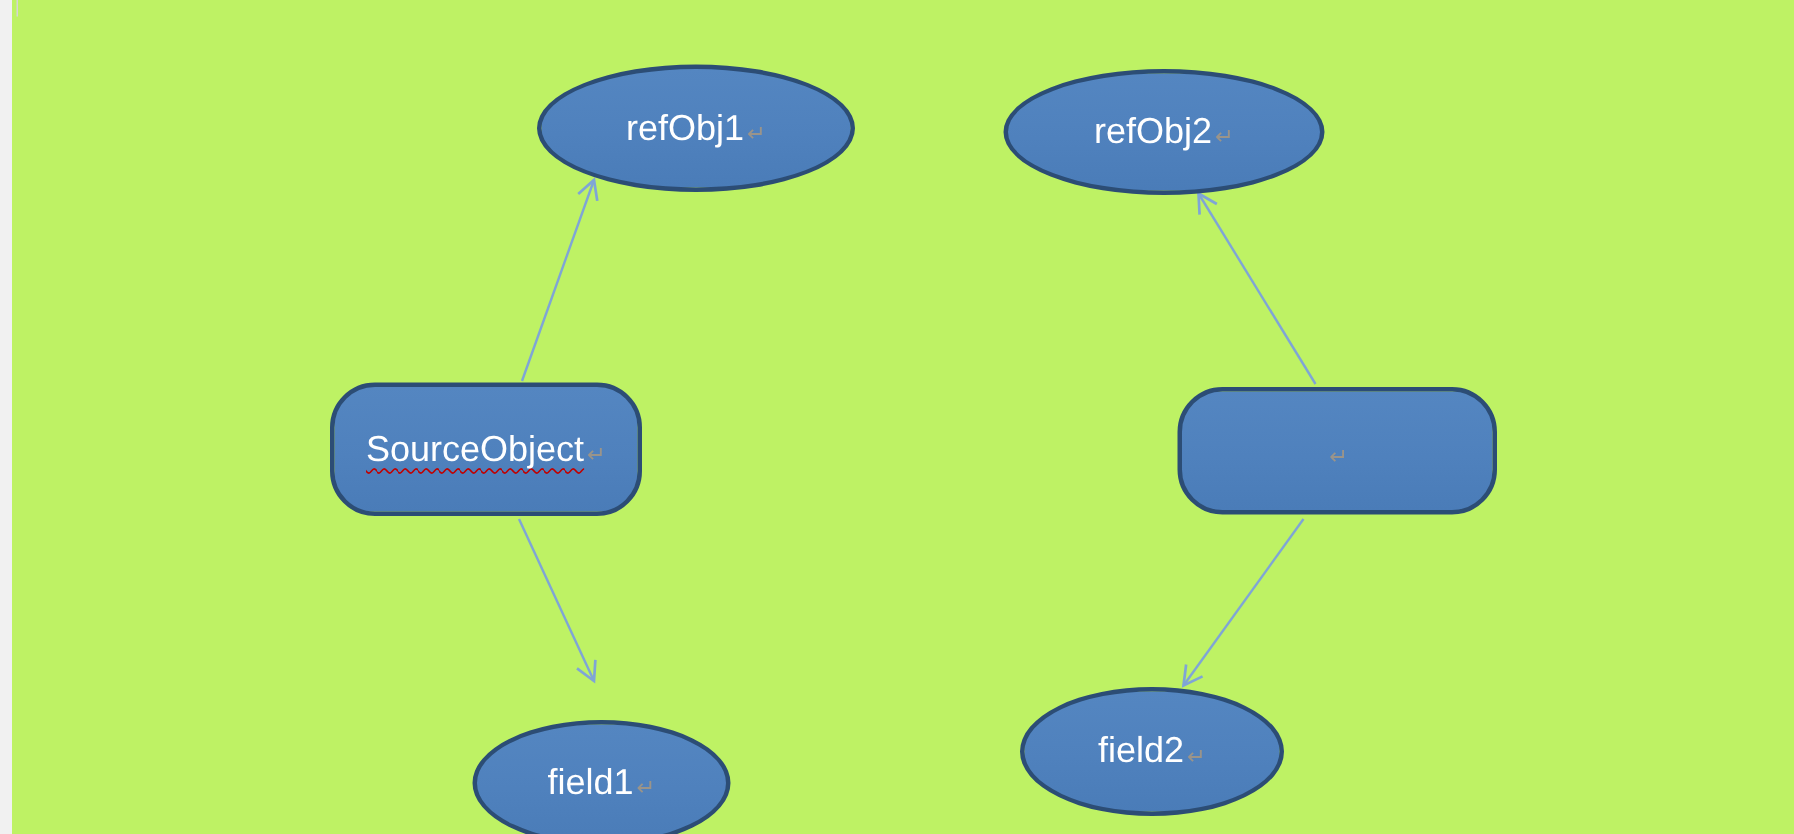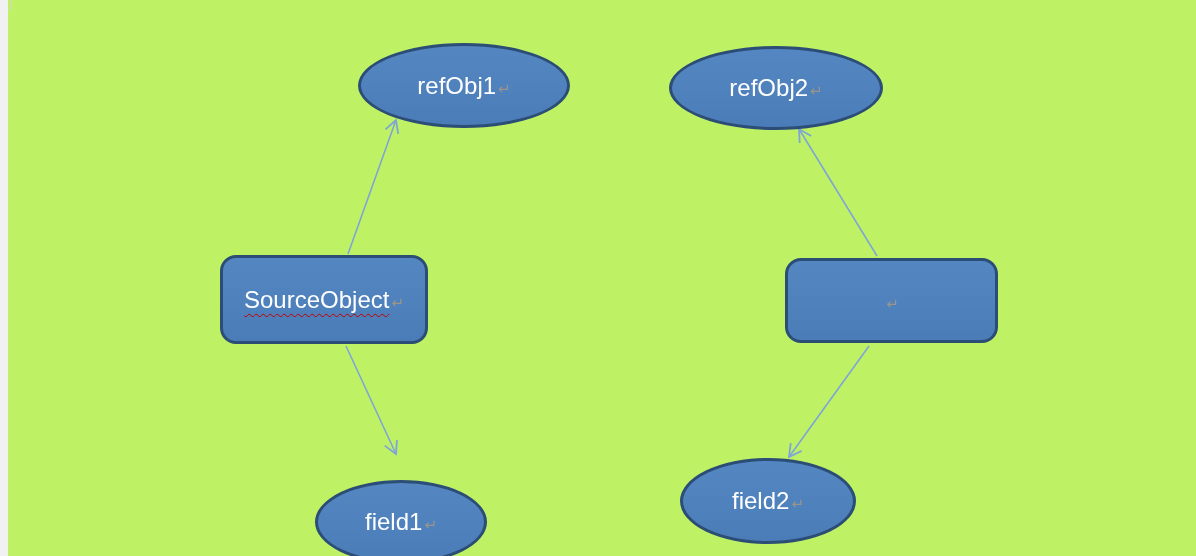--- a/index.html
+++ b/index.html
@@ -38,21 +38,21 @@
     align-items: center;
     justify-content: center;
     background: linear-gradient(180deg, #5486c1 0%, #4f81bd 55%, #4a7cb8 100%);
     border: 3px solid #2c4d75;
     color: #ffffff;
     font-size: 24px;
     box-sizing: border-box;
     white-space: nowrap;
   }
   .node.ellipse { border-radius: 50%; }
-  .node.rrect   { border-radius: 16px; }
+  .node.rrect   { border-radius: 30px; }
   .node .label { line-height: 1; }
   .node.misspelled .label {
     text-decoration: underline;
     text-decoration-style: wavy;
     text-decoration-color: #c00000;
     text-decoration-thickness: 1px;
     text-underline-offset: 5px;
   }
   .node .brk {
     font-size: 15px;

